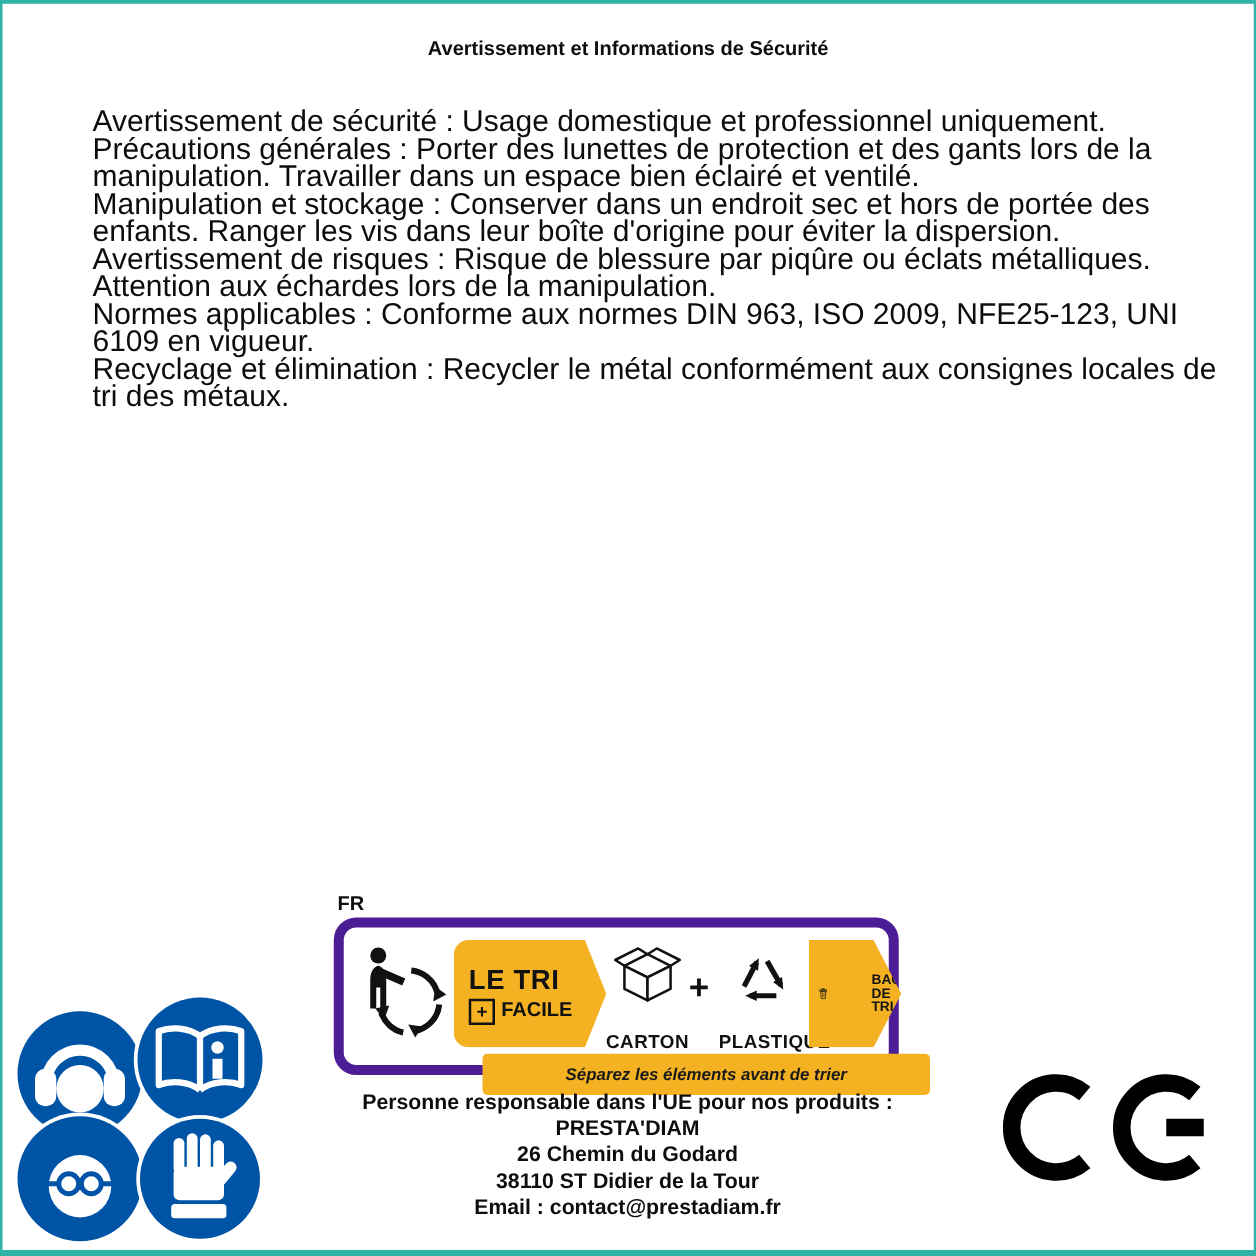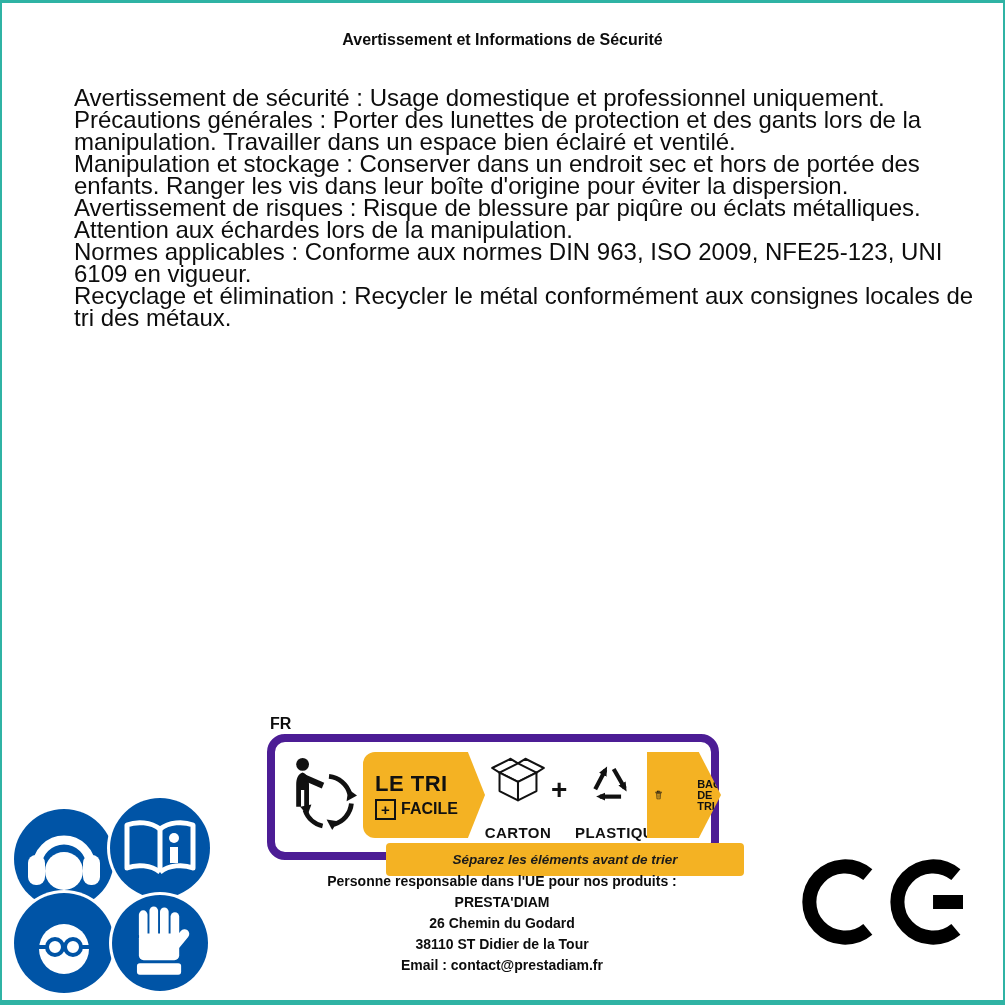--- a/index.html
+++ b/index.html
@@ -43,21 +43,21 @@
   
   .mi{position:absolute;border-radius:50%;background:#0054a6;box-shadow:0 0 0 3px #fff;}
   .mi svg{display:block;width:100%;height:100%;}
   .mi.ear{left:12px;top:806px;width:100px;height:100px;}
   .mi.book{left:108px;top:795px;width:100px;height:100px;}
   .mi.goggles{left:12px;top:890px;width:100px;height:100px;}
   .mi.glove{left:110px;top:892px;width:96px;height:96px;}
 
   
   .responsible{position:absolute;left:245px;top:868px;width:510px;text-align:center;
-    font-weight:bold;font-size:14px;line-height:21px;}
+    font-weight:bold;font-size:17px;line-height:21px;}
   .responsible div{white-space:nowrap;}
 
   
   .ce{position:absolute;left:798px;top:850px;width:178px;height:98px;}
 </style>
 </head>
 <body>
 
 <div class="page">
 

